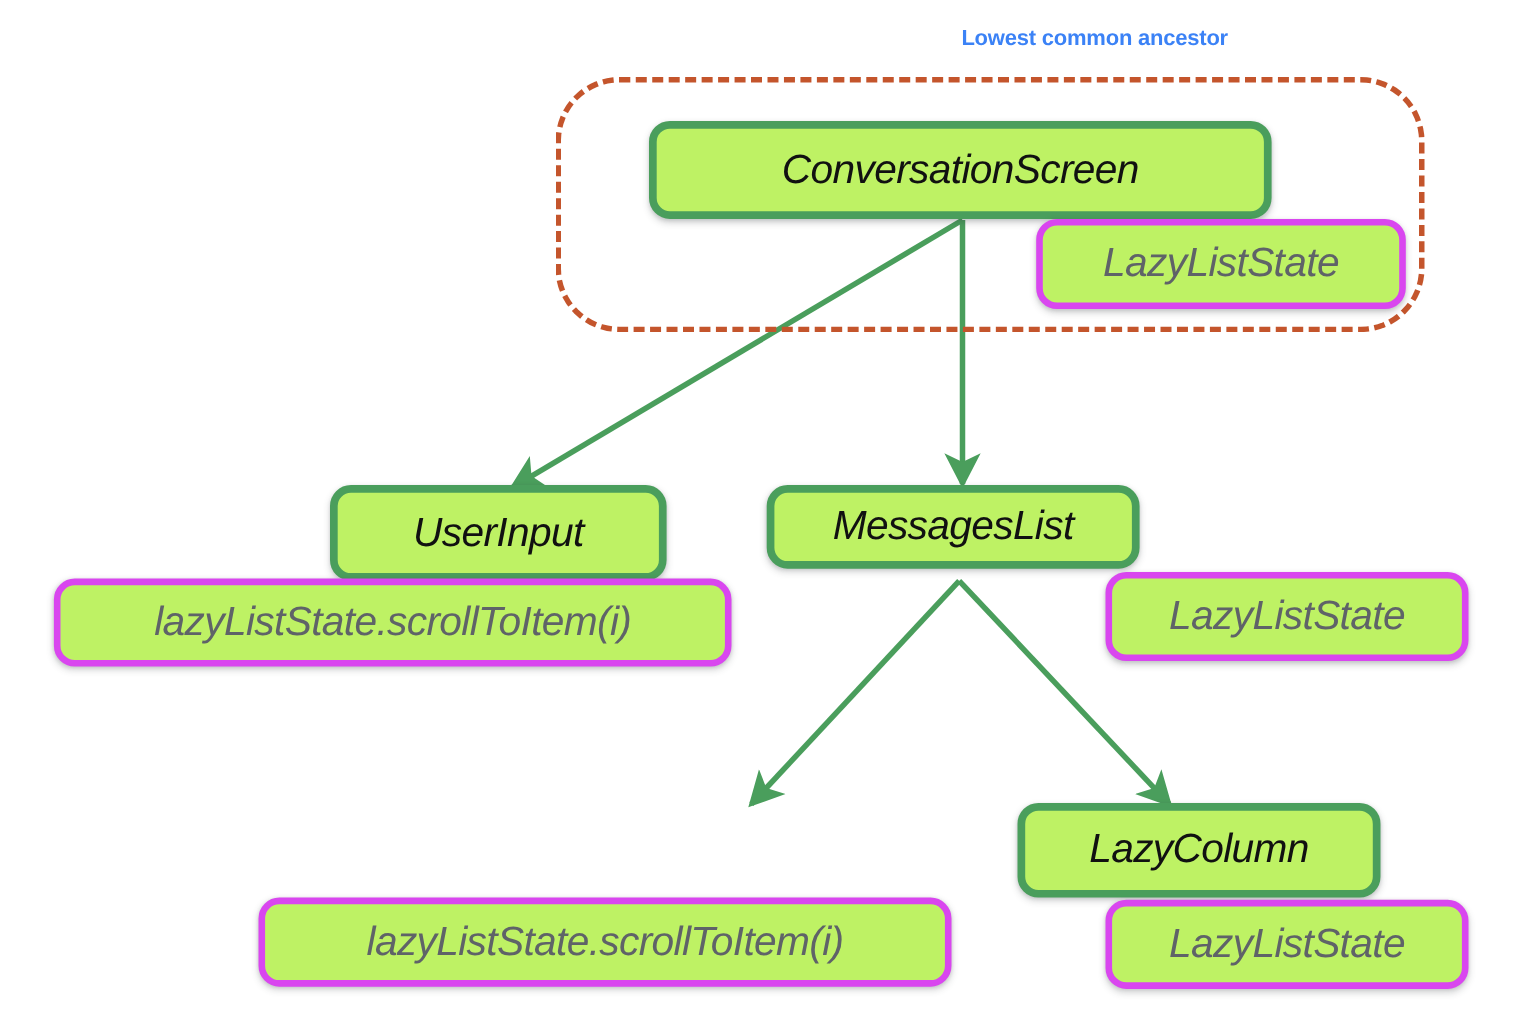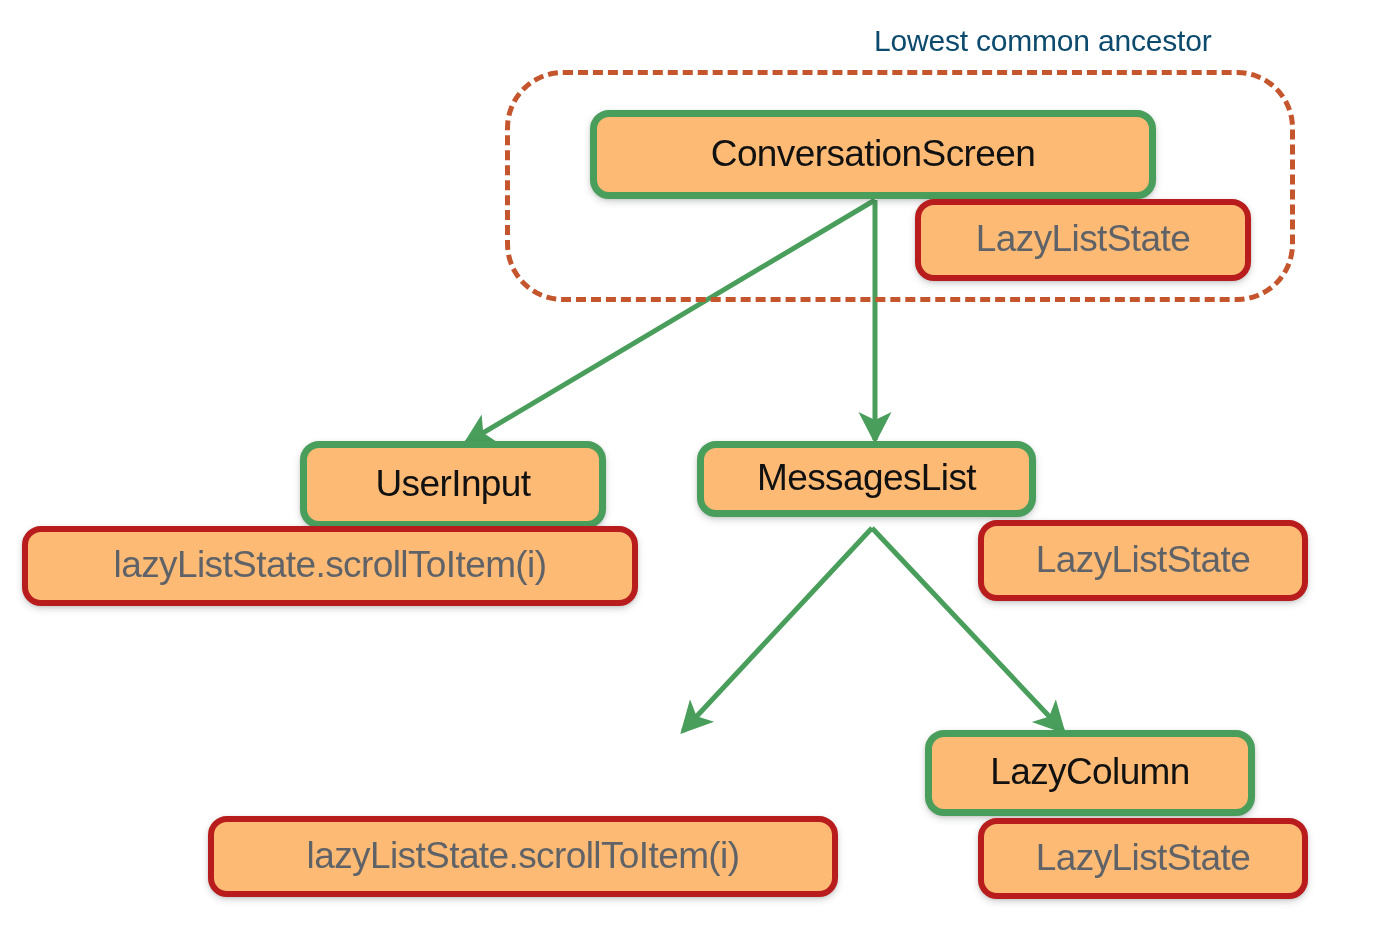--- a/index.html
+++ b/index.html
@@ -37,57 +37,59 @@
     position: absolute;
     box-sizing: border-box;
     border: 5px dashed #c4552c;
     border-radius: 58px;
     background: transparent;
     z-index: 2;
   }
 
   .lca-caption {
     position: absolute;
-    font-size: 30px;
-    font-weight: normal;
-    color: #0c4a6e;
+    font-size: 20px;
+    font-weight: bold;
+    color: #3b82f6;
     letter-spacing: -0.2px;
     white-space: nowrap;
     z-index: 4;
   }
 
   
   .node {
     position: absolute;
     box-sizing: border-box;
     display: flex;
     align-items: center;
     justify-content: center;
-    background: #fdba74;
+    background: #bef264;
     border-radius: 19px;
     box-shadow: 0 3px 7px rgba(60, 64, 67, 0.22),
                 0 1px 3px rgba(60, 64, 67, 0.12);
+    font-style: italic;
   }
 
   .node-composable {
     border: 7px solid #4a9e5c;
     color: #111111;
     font-size: 37px;
     font-weight: 400;
     letter-spacing: -0.6px;
     z-index: 3;
   }
 
   .node-state {
-    border: 6px solid #b91c1c;
+    border: 6px solid #d946ef;
     color: #5f6368;
     font-size: 37px;
     font-weight: 400;
     letter-spacing: -0.6px;
     z-index: 5;
+    margin-left: 27px;
   }
 
   .node-label {
     line-height: 1;
     white-space: nowrap;
     padding-bottom: 3px;
   }
 </style>
 </head>
 <body>

